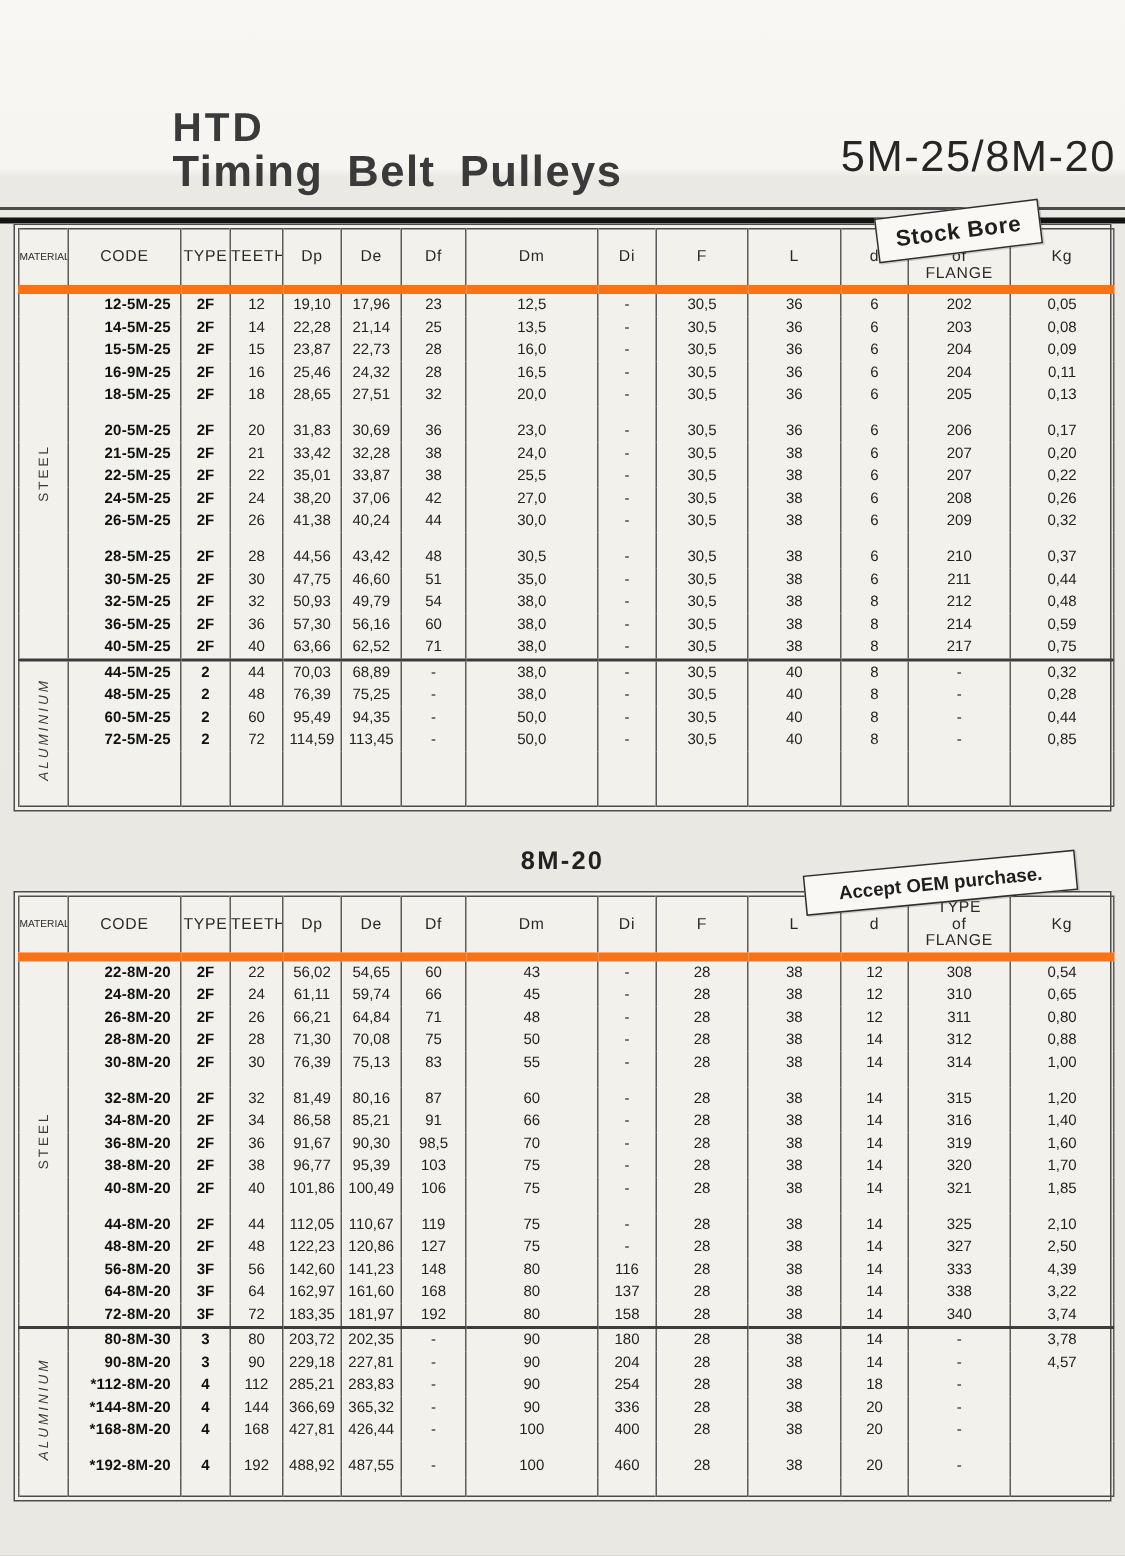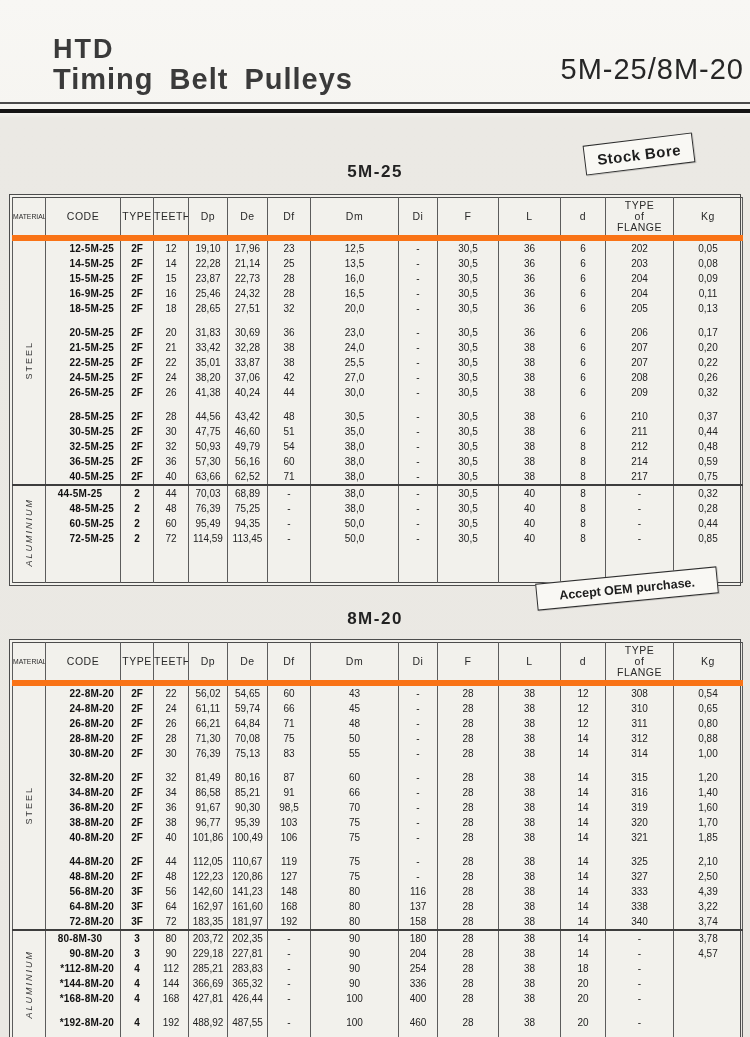--- a/index.html
+++ b/index.html
@@ -8,21 +8,21 @@
     width:750px; height:1037px;
     margin:0 auto;
     background:linear-gradient(#f8f7f4 0px, #f6f5f1 112px, #ebe9e4 118px, #eae8e3 100%);
     font-family:"Liberation Sans", "DejaVu Sans", sans-serif;
     color:#1d1d1d;
     overflow:hidden;
   }
 
   
   .header { display:flex; justify-content:space-between; align-items:flex-end;
-            padding:24px 6px 0 53px; height:70px; }
+            padding:24px 6px 0 115px; height:70px;margin-top:36px; }
   .title-block { line-height:1.05; }
   .title-l1 { font-size:27px; font-weight:bold; letter-spacing:2px; color:#3a3a3a; }
   .title-l2 { font-size:29px; font-weight:bold; letter-spacing:1px; word-spacing:7px; color:#3a3a3a;text-align:center; }
   .model    { font-size:29px; font-weight:normal; color:#262626; margin-bottom:8px; letter-spacing:1px; }
   .rule-thin  { height:2px; background:#4a4a4a; margin-top:8px; }
   .rule-thick { height:4px; background:#141414; margin-top:5px; }
 
   
   .table-title { text-align:center; font-weight:bold; font-size:17px;
                  letter-spacing:1.5px; color:#222; line-height:21px; }
@@ -48,21 +48,21 @@
              font-size:10.5px; line-height:11px; letter-spacing:.5px;
              vertical-align:middle; white-space:pre-line; color:#2a2a2a; }
   thead th.material-h { font-size:6.8px; letter-spacing:0; }
   td { font-size:10px; line-height:15px; height:15px; color:#222; }
   td.code { font-weight:bold; text-align:right; padding-right:6px;
             font-size:10px; letter-spacing:.2px; color:#111; }
   td.type { font-weight:bold; color:#111; }
   tr.gap td    { height:9px; }
   tr.filler-lg td { height:36px; }
   tr.filler-sm td { height:12px; }
-  tbody.alum tr:first-child td { border-top:2px solid #3d3d3d;text-align:center; }
+  tbody.alum tr:first-child td { border-top:2px solid #3d3d3d; }
   td.mat { vertical-align:middle; }
   .mat-label { writing-mode:vertical-rl; transform:rotate(180deg);
                font-size:9px; letter-spacing:2px; color:#3a3a3a; display:inline-block; }
   .mat-label.it { font-style:italic; }
 </style>
 </head>
 <body>
 
 <div class="page">
 
@@ -72,21 +72,20 @@
       <div class="title-l2">Timing Belt Pulleys</div>
     </div>
     <div class="model">5M-25/8M-20</div>
   </div>
   <div class="rule-thin"></div>
   <div class="rule-thick"></div>
 
   <div class="stamp stamp-stock">Stock Bore</div>
   <div class="stamp stamp-oem">Accept OEM purchase.</div>
 
-  <div class="table-title title-5m">5M-25</div>
   <div class="table-wrap">
     <table>
         <colgroup>
           <col style="width: 33px;">
           <col style="width: 75px;">
           <col style="width: 33px;">
           <col style="width: 35px;">
           <col style="width: 39px;">
           <col style="width: 40px;">
           <col style="width: 43px;">

